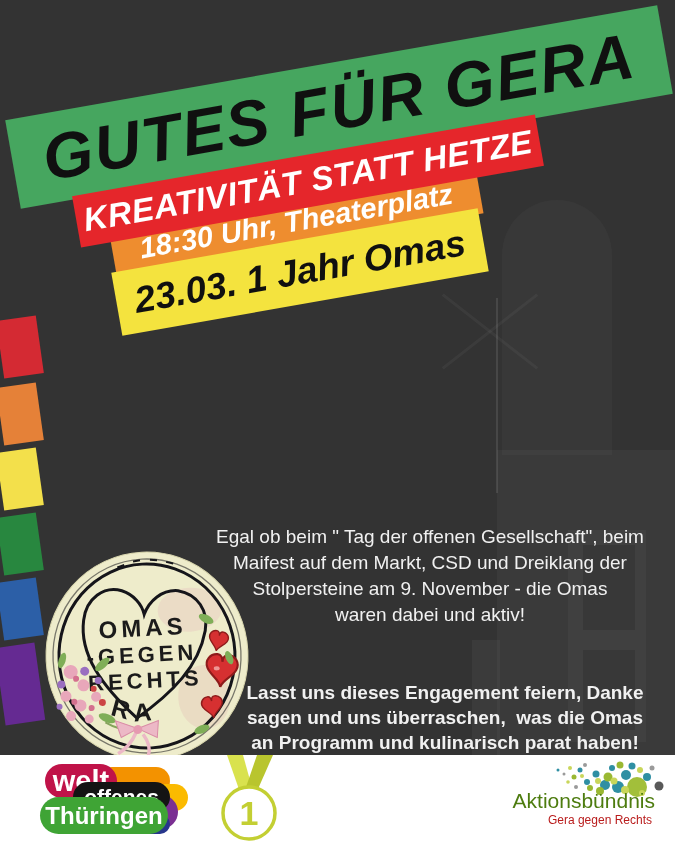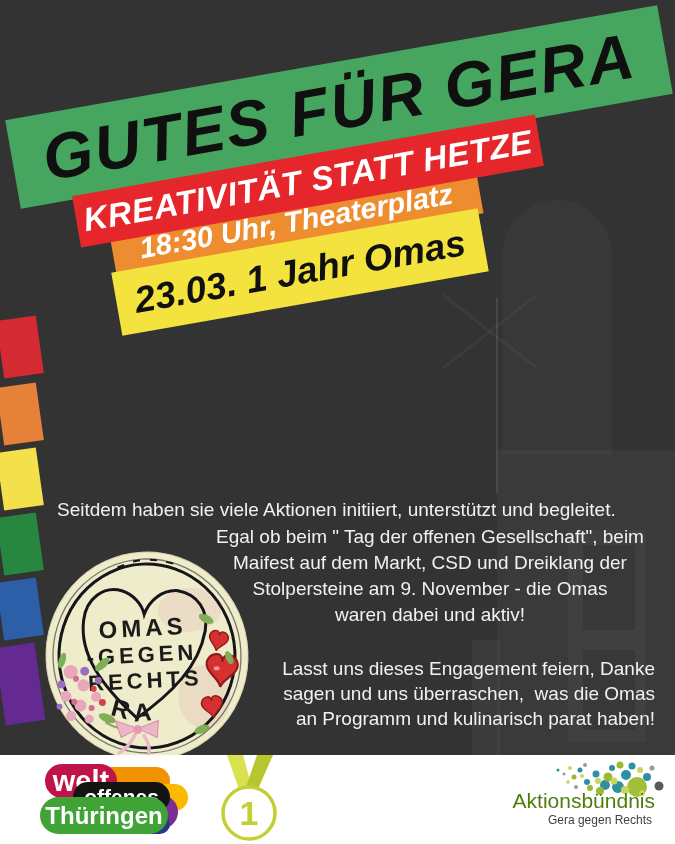--- a/index.html
+++ b/index.html
@@ -30,21 +30,21 @@
     font-size:29px;}
   .banner-date{left:114px;top:240px;width:372px;height:64px;z-index:4;
     font-size:37px;}
   
   .stripe{position:absolute;left:0;width:40px;height:58px;transform:rotate(-8deg);z-index:1;}
   
   .bodytext{position:absolute;color:#f1f1f1;font-size:19px;white-space:pre;z-index:7;}
   .p1{left:57px;top:342px;line-height:28px;}
   .p2a{left:57px;top:496px;line-height:28px;}
   .p2b{left:205px;top:524px;width:450px;line-height:26px;text-align:center;}
-  .p3{left:235px;top:656px;width:420px;line-height:25px;text-align:right;}
+  .p3{left:235px;top:680px;width:420px;line-height:25px;text-align:center;font-weight:bold;}
   
   .badge{position:absolute;left:42px;top:550px;width:210px;height:212px;z-index:6;}
   
   .footer{position:absolute;left:0;top:755px;width:675px;height:89px;background:#ffffff;z-index:10;}
   .pill{position:absolute;border-radius:999px;display:flex;align-items:center;justify-content:center;
     color:#fff;font-weight:bold;}
   .pill-orange{left:98px;top:12px;width:72px;height:28px;z-index:1;}
   .pill-yellow{left:142px;top:29px;width:46px;height:27px;z-index:1;}
   .pill-teal{left:68px;top:38px;width:28px;height:22px;z-index:1;}
   .pill-purple{left:126px;top:40px;width:52px;height:34px;z-index:2;}
@@ -52,21 +52,21 @@
   .pill-welt{left:45px;top:9px;width:72px;height:34px;z-index:3;font-size:29px;}
   .pill-offenes{left:73px;top:27px;width:97px;height:30px;z-index:4;font-size:21px;}
   .pill-thueringen{left:40px;top:42px;width:128px;height:37px;z-index:5;font-size:24px;}
   .medal{position:absolute;left:213px;top:0;}
   .award-text{position:absolute;left:287px;top:22px;font-size:14px;line-height:17px;
     color:#4a4a4a;white-space:pre;}
   .alliance-dots{position:absolute;left:552px;top:5px;}
   .alliance-name{position:absolute;left:495px;top:34px;width:160px;text-align:right;
     font-size:21px;color:#4d7c0f;}
   .alliance-tag{position:absolute;left:495px;top:58px;width:157px;text-align:right;
-    font-size:12px;color:#404040;}
+    font-size:12px;color:#b91c1c;}
 </style>
 </head>
 <body>
 
 <div class="poster">
 
   <div>
     <div class="wm wm-arch"></div>
     <div class="wm wm-line"></div>
     <div class="wm wm-x1"></div>
@@ -91,21 +91,20 @@
   <div class="banner banner-subtitle" style="background-color: rgb(229, 38, 43); color: rgb(255, 255, 255);">
     <span>KREATIVITÄT STATT HETZE</span>
   </div>
   <div class="banner banner-time" style="background-color: rgb(238, 141, 47); color: rgb(255, 255, 255);">
     <span>18:30 Uhr, Theaterplatz</span>
   </div>
   <div class="banner banner-date" style="background-color: rgb(244, 227, 62); color: rgb(16, 16, 16);">
     <span>23.03. 1 Jahr Omas</span>
   </div>
 
-  <div class="bodytext p2a">Seitdem haben sie viele Aktionen initiiert, unterstützt und begleitet.</div>
   <div class="bodytext p2b">Egal ob beim " Tag der offenen Gesellschaft", beim
 Maifest auf dem Markt, CSD und Dreiklang der
 Stolpersteine am 9. November - die Omas
 waren dabei und aktiv!</div>
   <div class="bodytext p3">Lasst uns dieses Engagement feiern, Danke
 sagen und uns überraschen,  was die Omas
 an Programm und kulinarisch parat haben!</div>
 
   <svg class="badge" viewBox="0 0 210 212" xmlns="http://www.w3.org/2000/svg">
     <defs>

